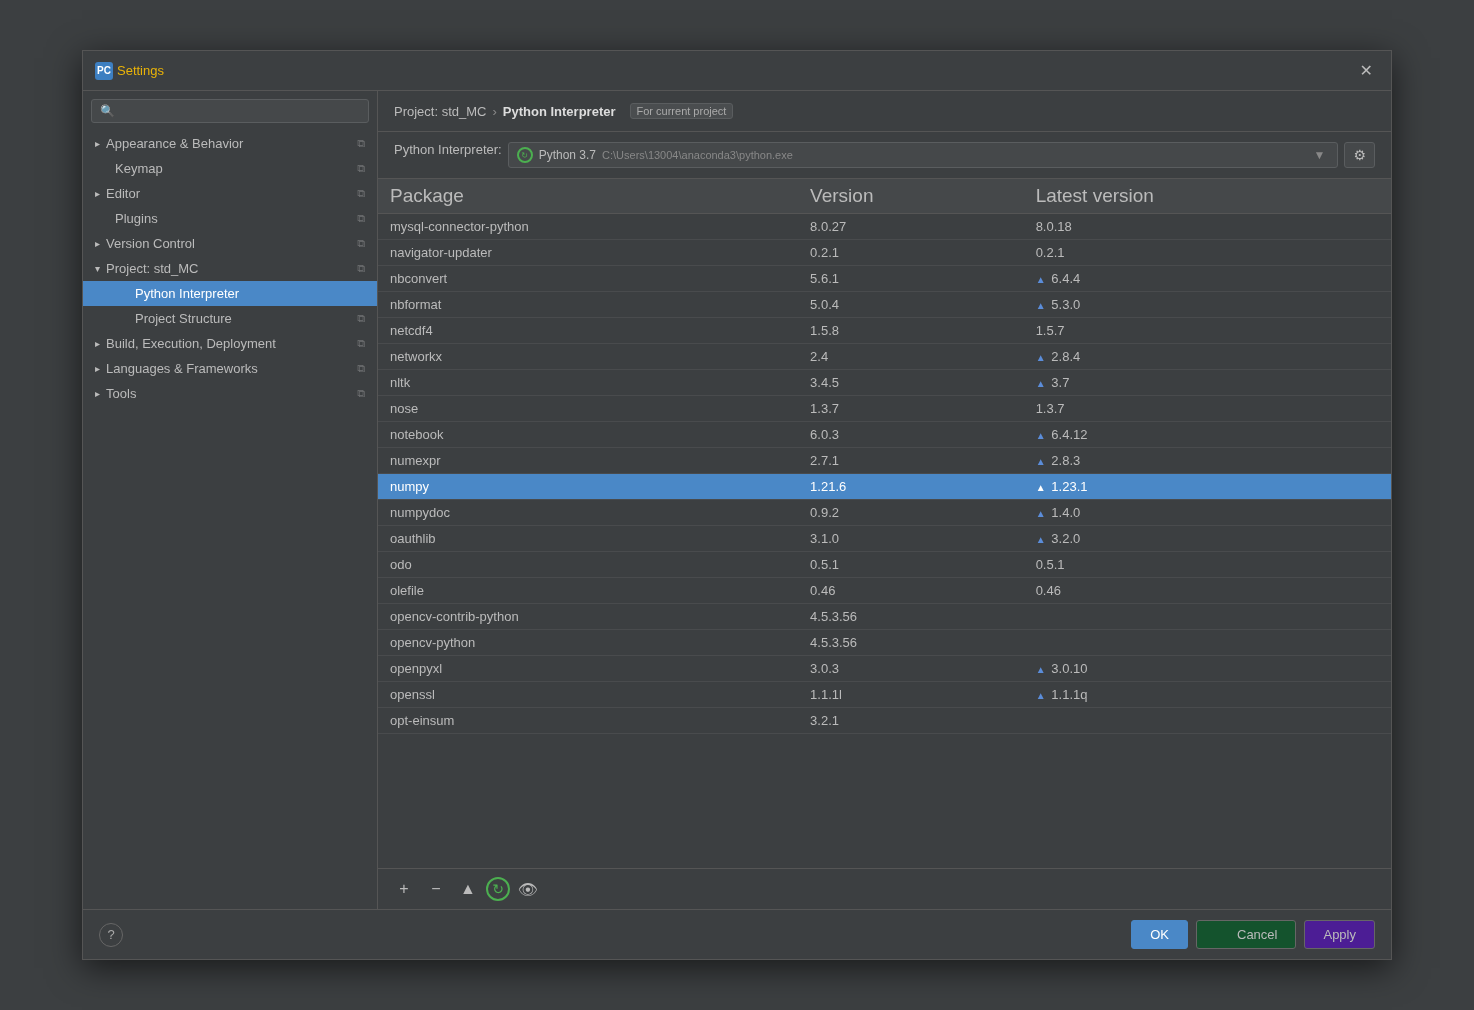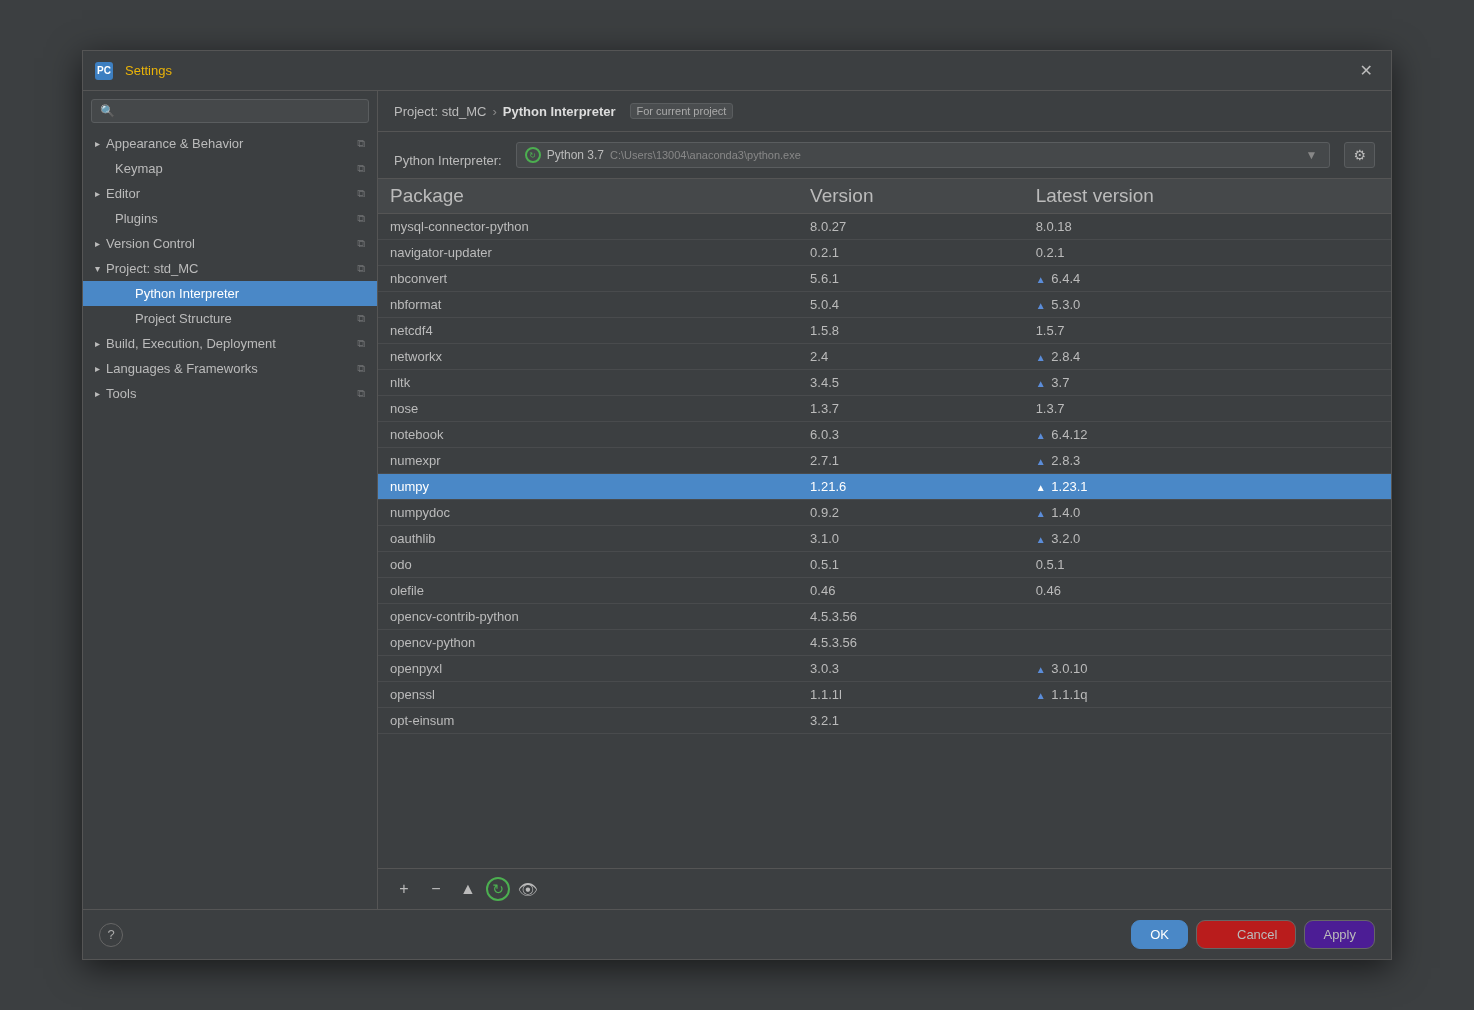--- a/index.html
+++ b/index.html
@@ -27,21 +27,21 @@
       border-bottom: 1px solid #555;
       padding: 8px 12px;
       display: flex;
       align-items: center;
       justify-content: space-between;
       flex-shrink: 0;
     }
     .title-bar-left {
       display: flex;
       align-items: center;
-      gap: 12px;
+      gap: 4px;
     }
     .app-icon {
       width: 18px;
       height: 18px;
       background: #3d7fc1;
       border-radius: 3px;
       display: flex;
       align-items: center;
       justify-content: center;
       font-size: 10px;
@@ -140,22 +140,22 @@
       border: 1px solid #5a5d5f;
       border-radius: 3px;
       padding: 1px 6px;
       font-size: 11px;
       color: #aaa;
       margin-left: 8px;
     }
     .interpreter-bar {
       padding: 10px 16px;
       display: flex;
-      align-items: flex-end;
-      gap: 14px;
+      align-items: flex-start;
+      gap: 6px;
       border-bottom: 1px solid #555;
       flex-shrink: 0;
     }
     .interpreter-label {
       color: #bbbbbb;
       font-size: 13px;
       white-space: nowrap;
     }
     .interpreter-select {
       flex: 1;
@@ -299,32 +299,32 @@
       display: flex;
       align-items: center;
       justify-content: center;
     }
     .footer-right {
       display: flex;
       gap: 8px;
     }
     .btn {
       padding: 6px 18px;
-      border-radius: 9px;
+      border-radius: 3px;
       cursor: pointer;
       font-size: 13px;
       border: 1px solid #666;
     }
     .btn-ok {
       background: #4a88c7;
       border-color: #4a88c7;
       color: white;
     }
     .btn-cancel {
-      background: #b91c1c;
+      background: #14532d;
       color: #bbbbbb;
       padding-left: 40px;
     }
     .btn-apply {
       background: #4c1d95;
       color: #bbbbbb;
     }
     
     ::-webkit-scrollbar { width: 8px; }
     ::-webkit-scrollbar-track { background: #3c3f41; }

